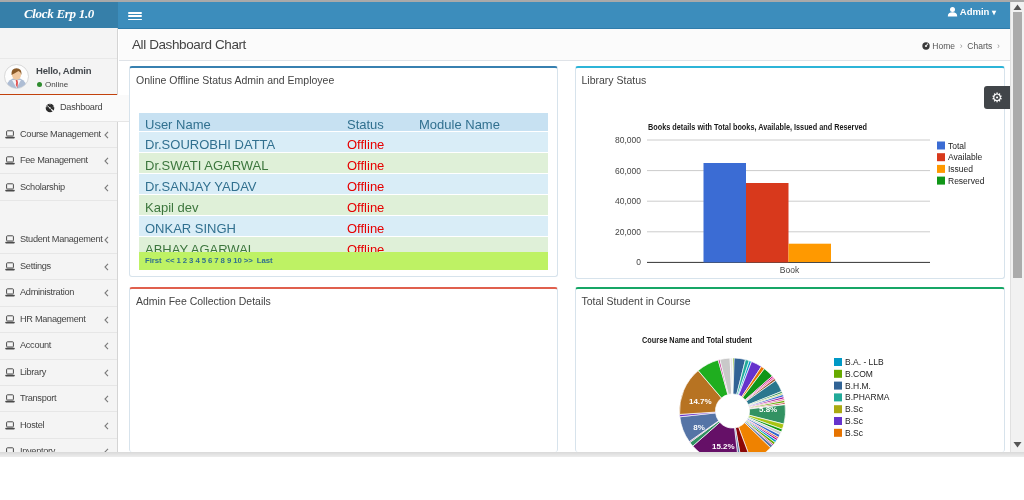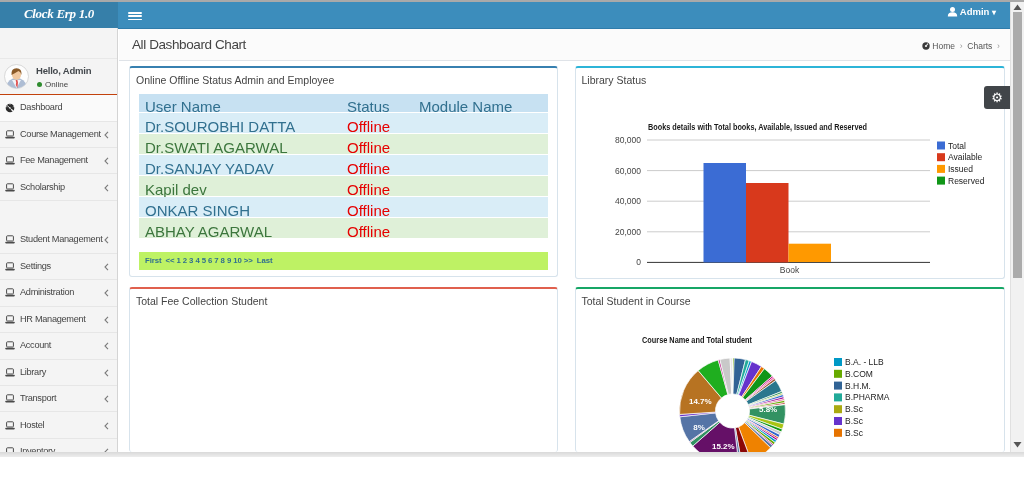--- a/index.html
+++ b/index.html
@@ -39,21 +39,21 @@
 
   
   .panel { background:#fff; border:1px solid #d7e3ec; border-radius:3px; }
   #p1 { left:129px; top:66px; width:429px; height:211px; border-top:2px solid #3780b0; }
   #p2 { left:574.5px; top:66px; width:430px; height:213px; border-top:2px solid #2cb4d8; }
   #p3 { left:129px; top:287px; width:429px; height:165px; border-top:2px solid #e0604e; border-bottom:none; }
   #p4 { left:574.5px; top:287px; width:430px; height:165px; border-top:2px solid #16a666; border-bottom:none; }
   .ptitle { position:absolute; left:6px; top:6px; font-size:10.5px; color:#444; }
 
   
-  #tbl { left:139px; top:94px; width:386px; font-size:15px; }
+  #tbl { left:139px; top:113px; width:386px; font-size:13px; }
   .trow { position:relative; width:409px; height:21px; border-bottom:1px solid #fff; }
   .thead { height:19px; background:#c7e1f2; color:#31708f; }
   .rblue { background:#d9edf7; }
   .rgreen { background:#dff0d8; } .rgreen .c1 { color:#3c763d; }
   .c1 { position:absolute; left:6px; top:5px; color:#31708f; }
   .thead .c1 { top:4px; }
   .off { position:absolute; left:208px; top:5px; color:#e60000; }
   .c2h { position:absolute; left:208px; top:4px; }
   .c3h { position:absolute; left:280px; top:4px; }
   #pgn { left:139px; top:252px; width:409px; height:18px; background:#bef264; color:#31708f;
@@ -101,21 +101,21 @@
         <path d="M8,16 L12.5,24 L17,16 Z" fill="#f2f4f8"></path>
         <path d="M11.6,16 L12.2,18.5 L11.8,21 L13.4,24 L14,18.5 L13.4,16 Z" fill="#e05252"></path>
         <ellipse cx="12.5" cy="10.5" rx="4.6" ry="5.2" fill="#f0c8a0"></ellipse>
         <path d="M7.5,11 Q6.8,4.5 12.5,4.2 Q18.2,4.5 17.5,11 Q16.5,7.5 14.5,7 Q10.5,9.5 7.5,11 Z" fill="#8a5a28"></path>
       </g>
     </svg>
     <div class="abs" id="hello">Hello, Admin</div>
     <div class="abs" id="online"><b></b>Online</div>
   </div>
 
-  <div class="abs mitem" style="top:95.2px;background:#fafafa;">
+  <div class="abs mitem" style="top:95.2px;background:#fafafa;margin-left:40px;">
       <svg class="ic" width="10" height="10" viewBox="0 0 10 10">
         <circle cx="5" cy="5" r="4.3" fill="#2d2d2d"></circle>
         <path d="M5,5 L8.6,7.2 A4.3,4.3 0 0 1 7.2,8.6 Z" fill="#f4f4f4"></path>
         <line x1="5" y1="5" x2="2.2" y2="2.6" stroke="#f4f4f4" stroke-width="0.9"></line>
         <circle cx="5" cy="5" r="0.8" fill="#f4f4f4"></circle>
         <line x1="5" y1="0.8" x2="5" y2="1.8" stroke="#f4f4f4" stroke-width="0.7"></line>
         <line x1="1.2" y1="3.6" x2="2.2" y2="4" stroke="#f4f4f4" stroke-width="0.7"></line>
         <line x1="8.8" y1="3.6" x2="7.8" y2="4" stroke="#f4f4f4" stroke-width="0.7"></line>
       </svg>
       <span class="lbl">Dashboard</span>
@@ -312,21 +312,21 @@
 <rect x="361" y="87.2" width="8" height="8" fill="#d8391c"></rect>
 <text x="372" y="94.2" font-size="8.5" fill="#222">Available</text>
 <rect x="361" y="98.9" width="8" height="8" fill="#ff9900"></rect>
 <text x="372" y="105.9" font-size="8.5" fill="#222">Issued</text>
 <rect x="361" y="110.6" width="8" height="8" fill="#109618"></rect>
 <text x="372" y="117.6" font-size="8.5" fill="#222">Reserved</text>
 </svg>
   <div class="abs" id="gear">⚙</div>
 
   <div class="abs panel" id="p3">
-      <div class="ptitle">Total Fee Collection Student</div>
+      <div class="ptitle">Admin Fee Collection Details</div>
     </div>
   <div class="abs panel" id="p4">
       <div class="ptitle">Total Student in Course</div>
     </div>
   <svg class="abs" style="left:576px;top:286px;" width="428" height="166" viewBox="0 0 428 166">
 <text x="121" y="57" font-size="9.5" font-weight="bold" fill="#1a1a1a" text-anchor="middle" textLength="110" lengthAdjust="spacingAndGlyphs">Course Name and Total student</text>
 <path d="M156.5,72.0 A53.0,53.0 0 0 1 158.2,72.0 L157.0,108.0 A17.0,17.0 0 0 0 156.5,108.0 Z" fill="#66aa00" stroke="#ffffff" stroke-width="0.7"></path>
 <path d="M158.2,72.0 A53.0,53.0 0 0 1 169.5,73.6 L160.7,108.5 A17.0,17.0 0 0 0 157.0,108.0 Z" fill="#316395" stroke="#ffffff" stroke-width="0.7"></path>
 <path d="M169.5,73.6 A53.0,53.0 0 0 1 173.3,74.7 L161.9,108.9 A17.0,17.0 0 0 0 160.7,108.5 Z" fill="#22aa99" stroke="#ffffff" stroke-width="0.7"></path>
 <path d="M173.3,74.7 A53.0,53.0 0 0 1 175.6,75.5 L162.6,109.1 A17.0,17.0 0 0 0 161.9,108.9 Z" fill="#0099c6" stroke="#ffffff" stroke-width="0.7"></path>

